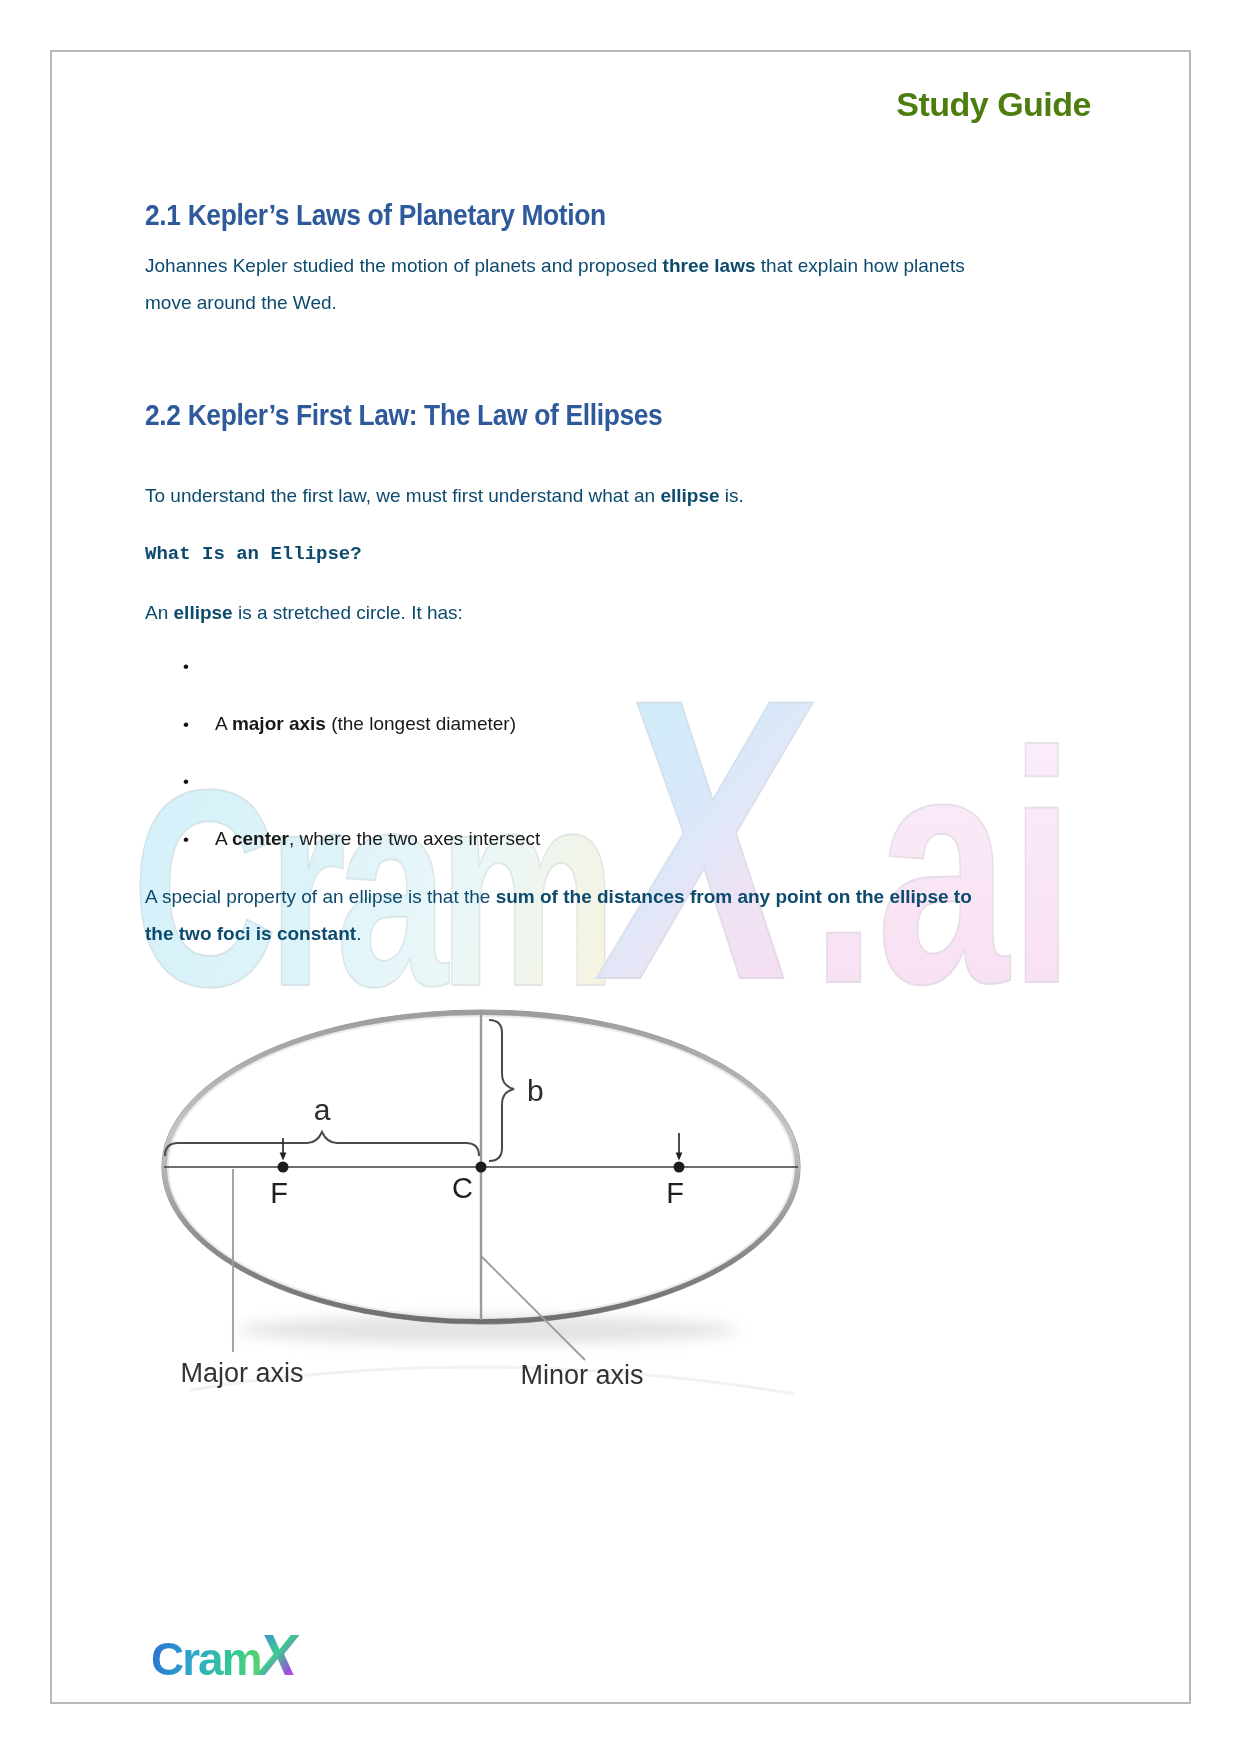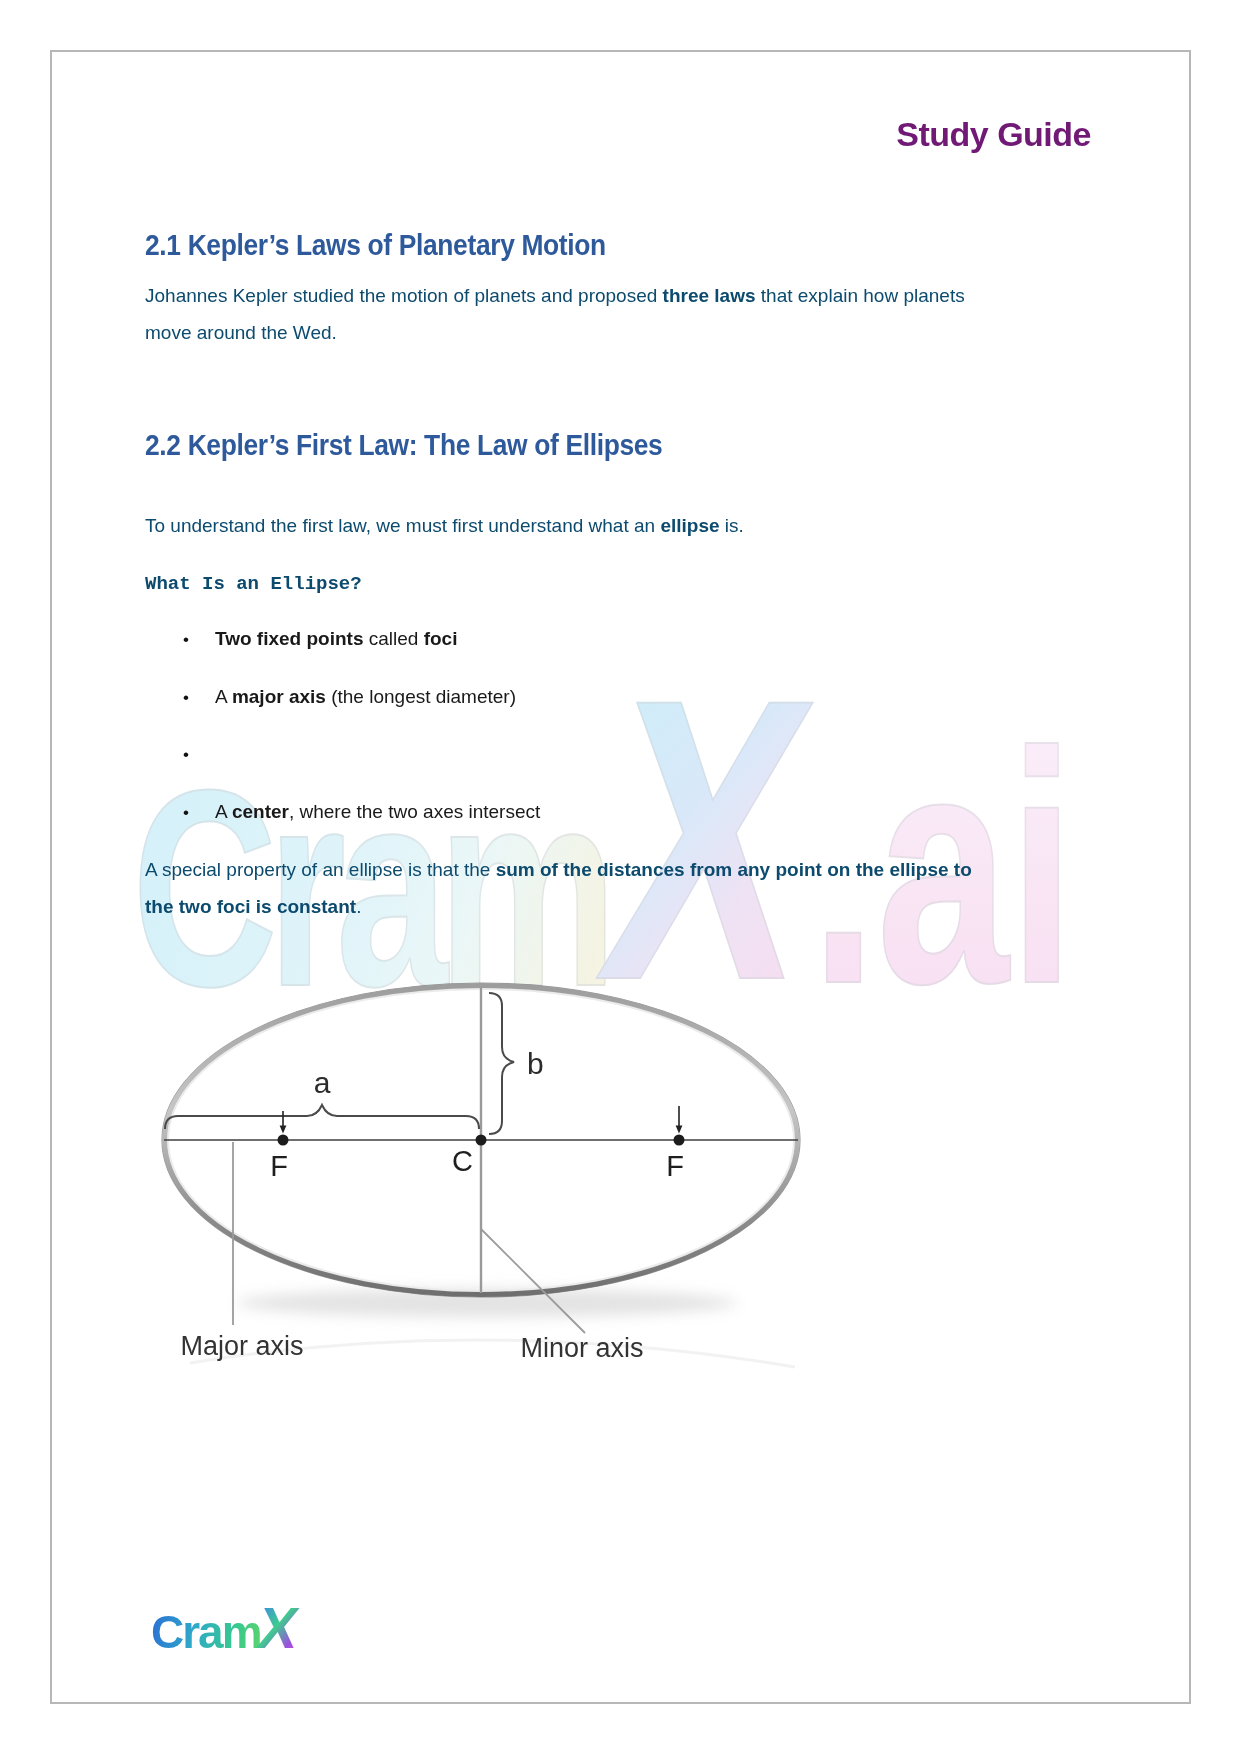--- a/index.html
+++ b/index.html
@@ -32,22 +32,22 @@
     font-size:400px;display:inline-block;transform:skewX(-10deg);margin-left:6px;
     background-image:linear-gradient(135deg,#c7ebf8 0%,#d3e5f8 40%,#ecdef3 70%,#f6d8ee 100%);
   }
   .wm-ai{
     font-size:330px;margin-left:10px;
     background-image:linear-gradient(180deg,#fbeaf8 0%,#f6dbf0 100%);
   }
   
   .content{position:relative;z-index:1;padding:32px 98px 0 93px;}
   .doc-title{
-    text-align:right;font-size:34px;font-weight:700;color:#701a75;
-    letter-spacing:-.5px;line-height:41px;margin-top:30px;
+    text-align:right;font-size:34px;font-weight:700;color:#4d7c0f;
+    letter-spacing:-.5px;line-height:41px;
   }
   .sec-heading{
     font-size:30px;font-weight:700;color:#2e5a9c;margin:0;line-height:36px;
     letter-spacing:-.4px;transform:scaleX(.88);transform-origin:left center;
   }
   .h21{margin-top:72px;}
   .h22{margin-top:76px;}
   p{margin:0;font-size:19px;line-height:37px;color:#0c4a6e;}
   .b{font-weight:700;}
   .p1{margin-top:14px;}
@@ -99,25 +99,25 @@
     <h2 class="sec-heading h21">2.1 Kepler’s Laws of Planetary Motion</h2>
 
     <p class="p1"><span>Johannes Kepler studied the motion of planets and proposed </span><span class="b">three laws</span><span> that explain how planets</span><br><span>move around the Wed.</span></p>
 
     <h2 class="sec-heading h22">2.2 Kepler’s First Law: The Law of Ellipses</h2>
 
     <p class="p-intro"><span>To understand the first law, we must first understand what an </span><span class="b">ellipse</span><span> is.</span></p>
 
     <p class="p-q">What Is an Ellipse?</p>
 
+    <p class="p-def"><span>An </span><span class="b">ellipse</span><span> is a stretched circle. It has:</span></p>
 
     <ul class="props">
       <li>
           <span class="marker">•</span>
-          <span><span></span><span class="b">Two fixed points</span><span> called </span><span class="b">foci</span><span></span></span>
         </li>
       <li>
           <span class="marker">•</span>
           <span><span>A </span><span class="b">major axis</span><span> (the longest diameter)</span><span class="b"></span><span></span></span>
         </li>
       <li>
           <span class="marker">•</span>
         </li>
       <li>
           <span class="marker">•</span>

